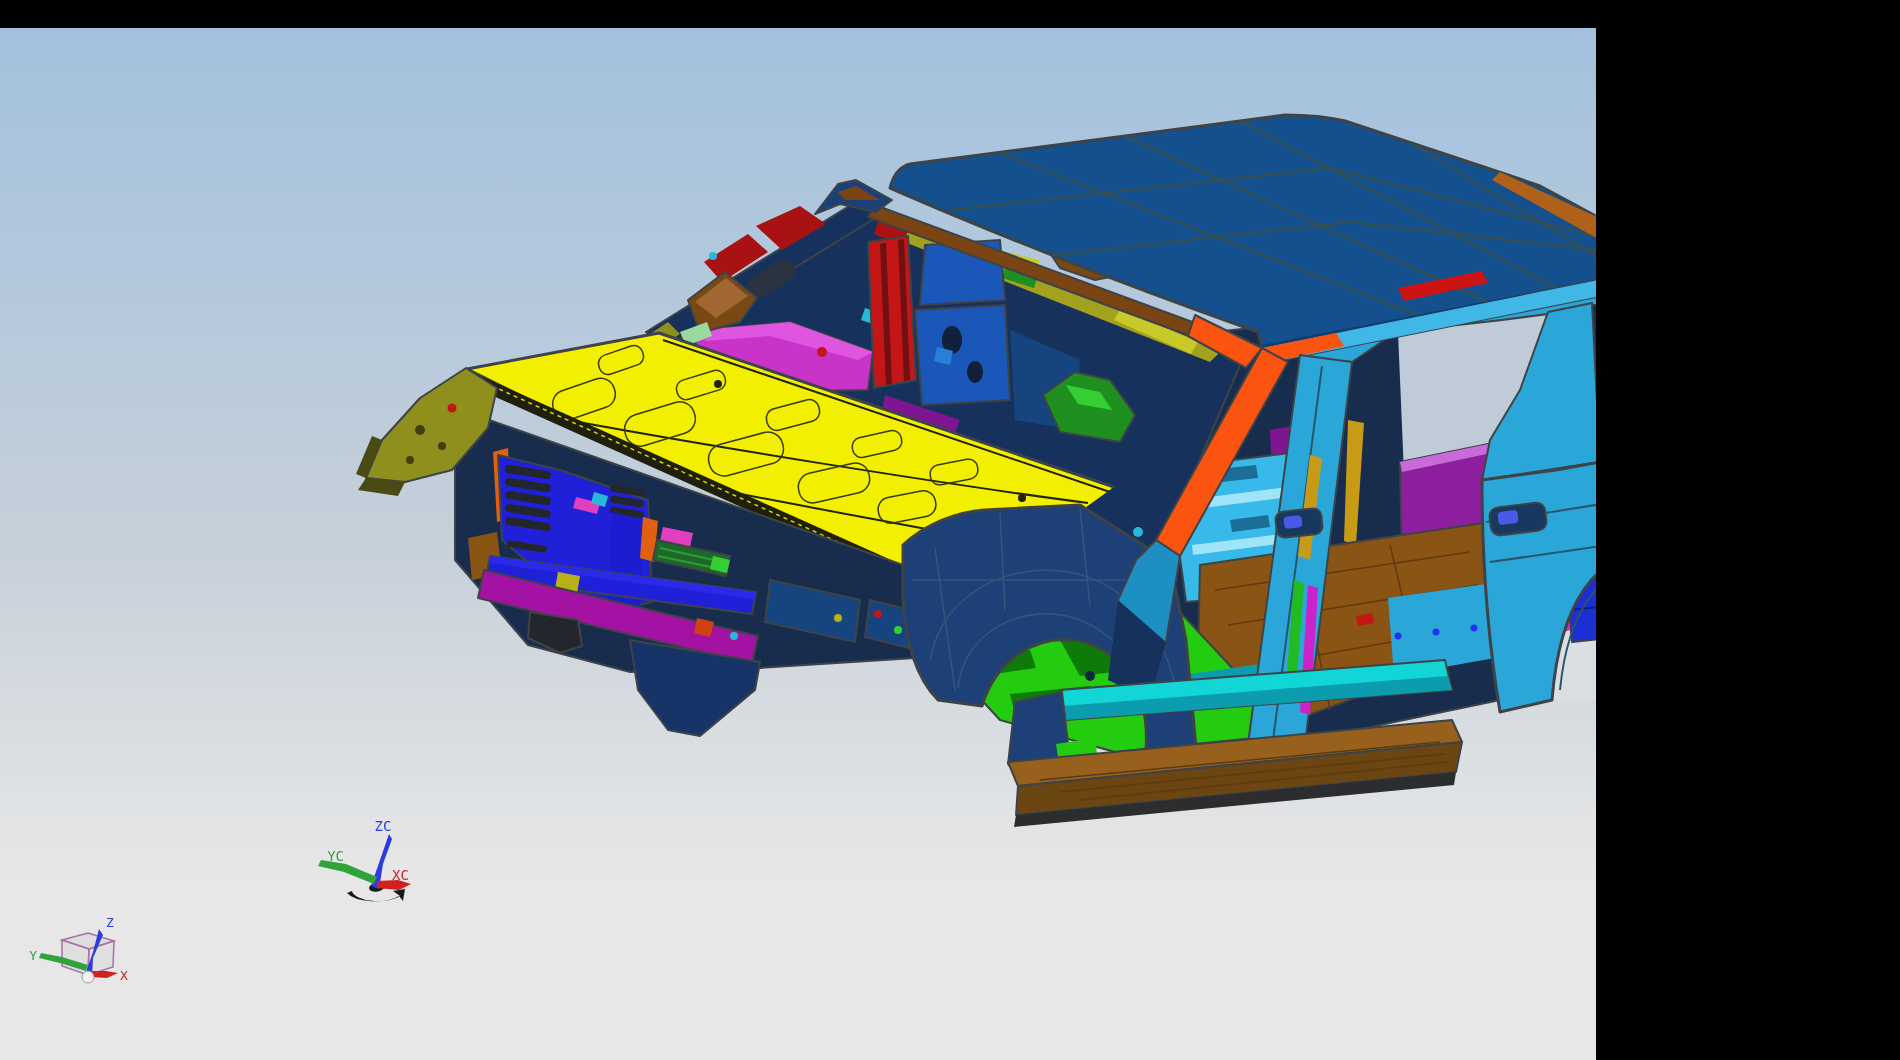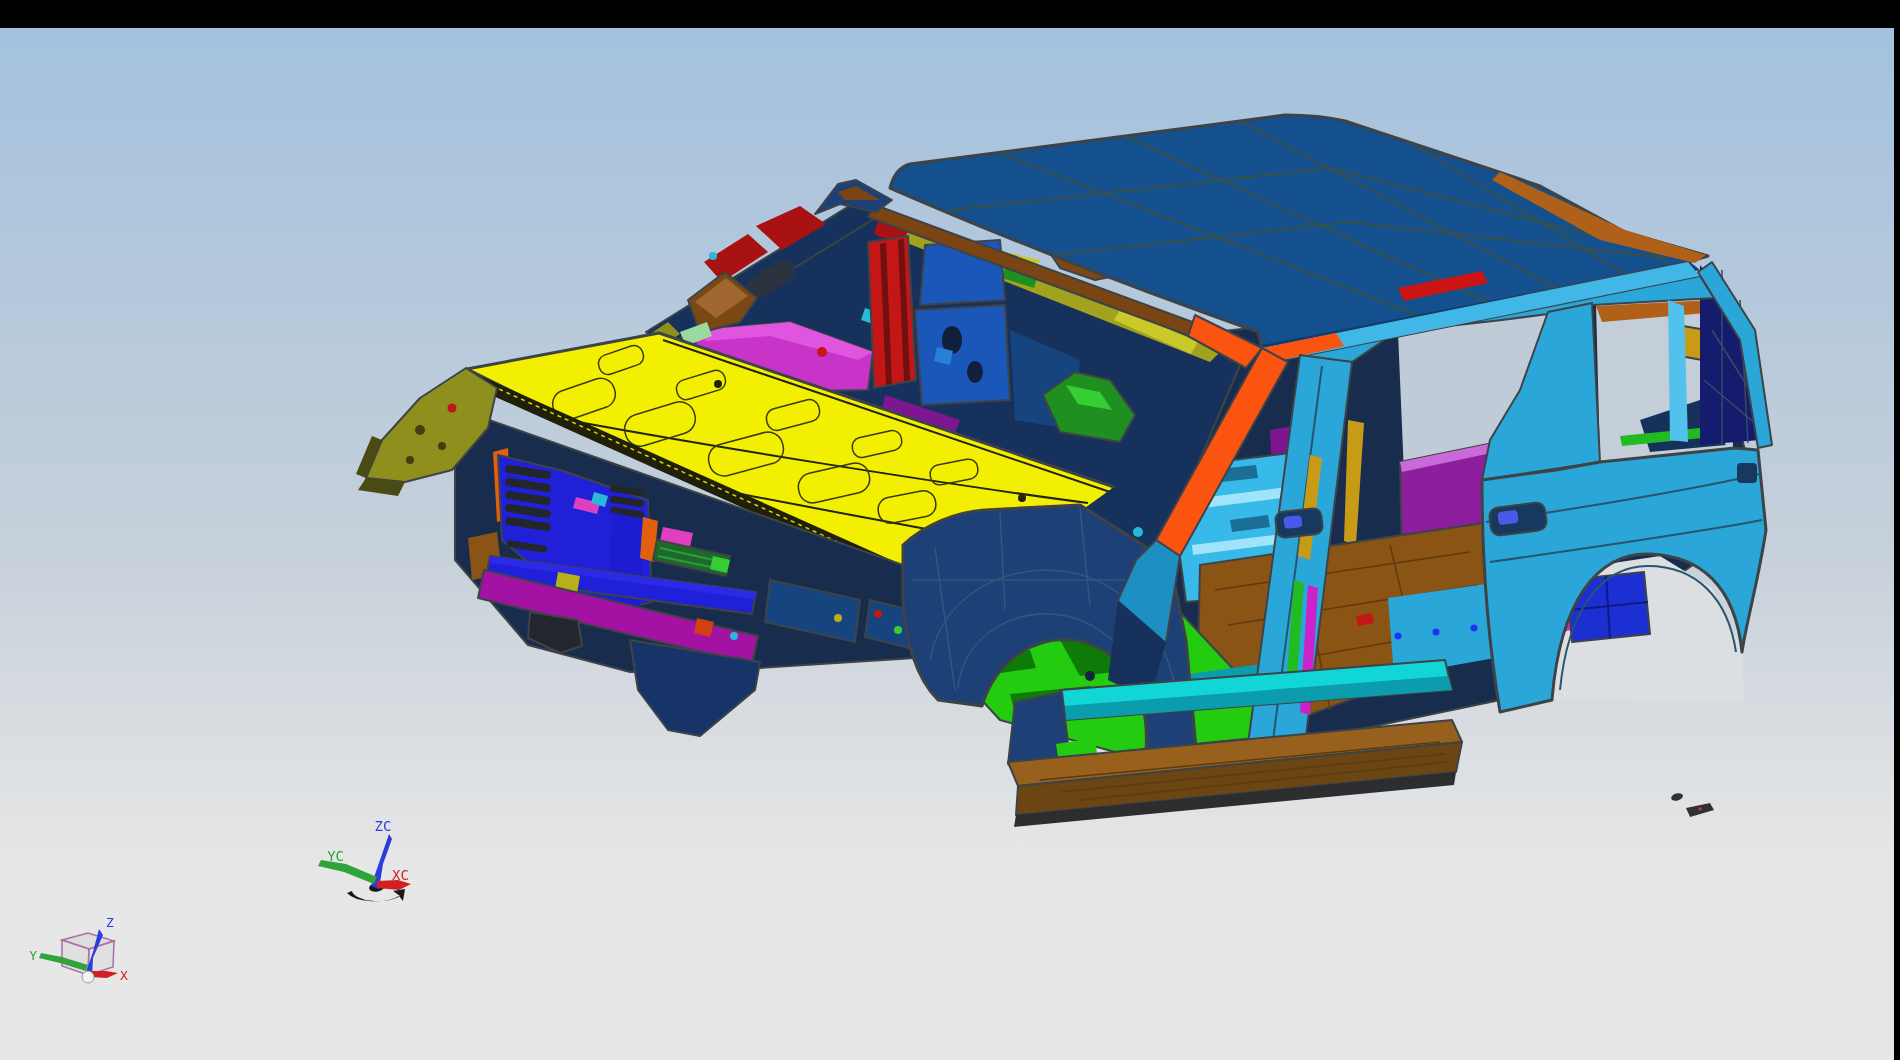--- a/index.html
+++ b/index.html
@@ -1,16 +1,16 @@
 <!DOCTYPE html>
 <html><head>
 <meta charset="utf-8">
 <style>
   html,body{margin:0;padding:0;background:#000;}
-  #stage{position:relative;width:1900px;height:1060px;overflow:hidden;text-decoration:underline;}
+  #stage{position:relative;width:1596px;height:1060px;overflow:hidden;text-decoration:underline;}
   svg{display:block;}
   .ol{stroke:#3e4347;stroke-width:2;stroke-linejoin:round;}
   .ol3{stroke:#3e4347;stroke-width:3;stroke-linejoin:round;}
   .roofline{stroke:#3a5046;stroke-width:2;fill:none;}
   .hoodline{stroke:#23230a;stroke-width:2;fill:none;}
   .hoodline-f{stroke:#3a3a10;stroke-width:1.5;fill:none;}
   .cyline{stroke:#27566e;stroke-width:2;fill:none;}
   .fendline{stroke:#33567c;stroke-width:1.5;fill:none;}
   .gridnavy{stroke:#394a66;stroke-width:1.5;fill:none;}
   .brline{stroke:#5e3a0e;stroke-width:1.5;fill:none;}

